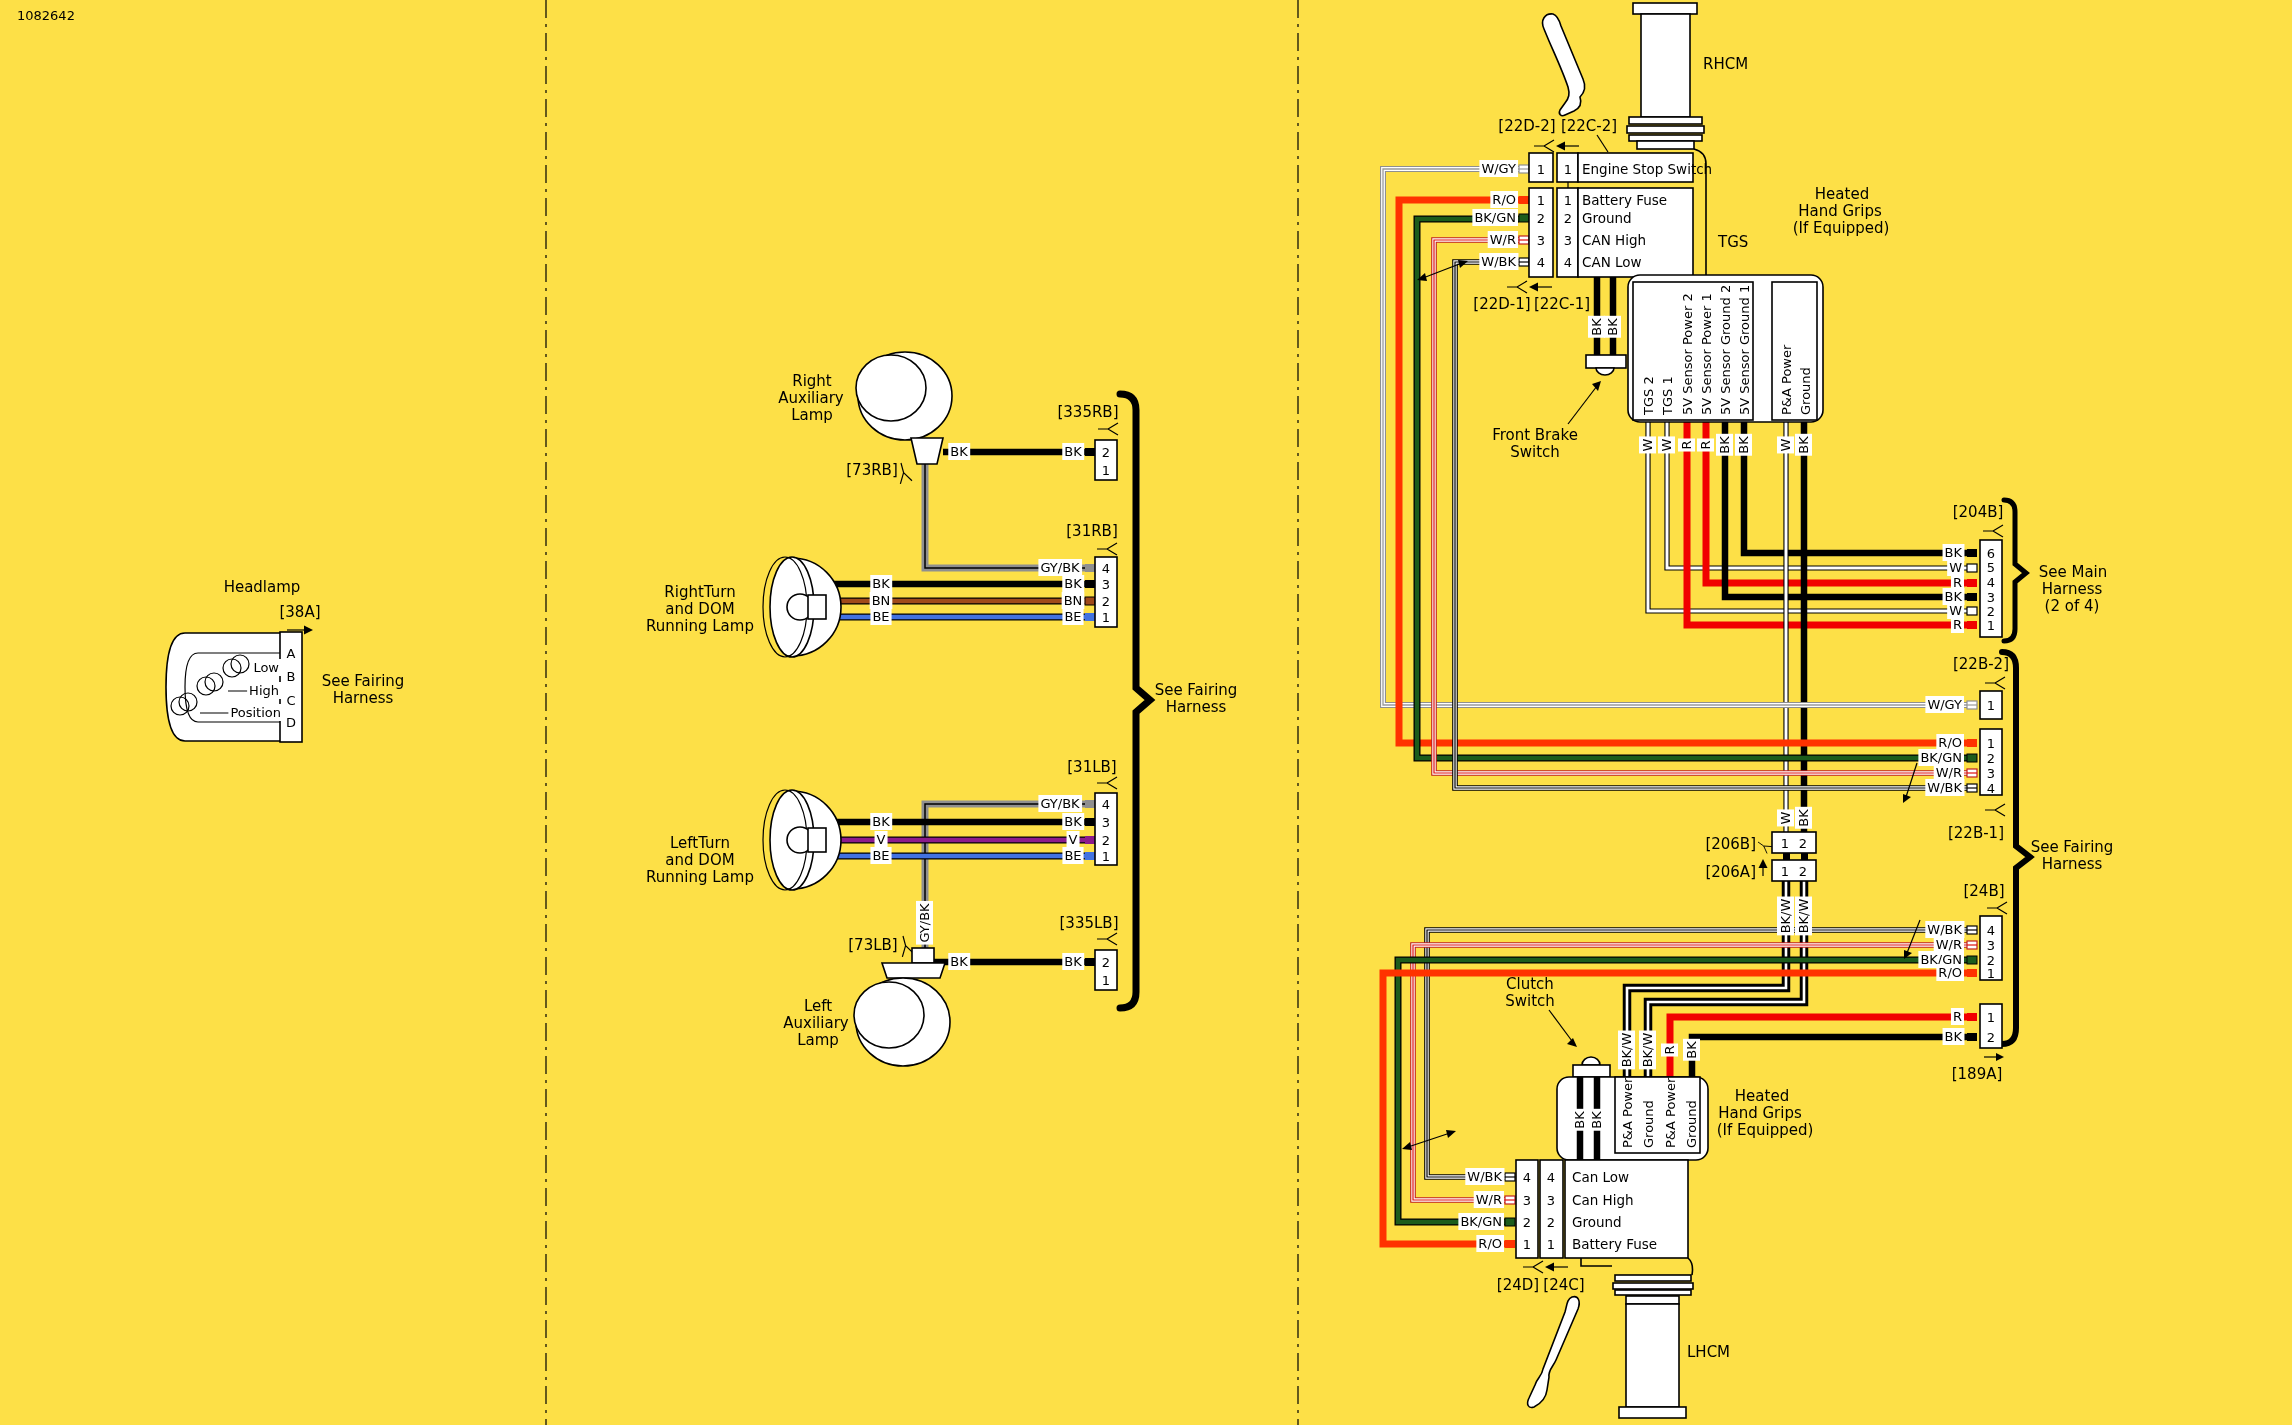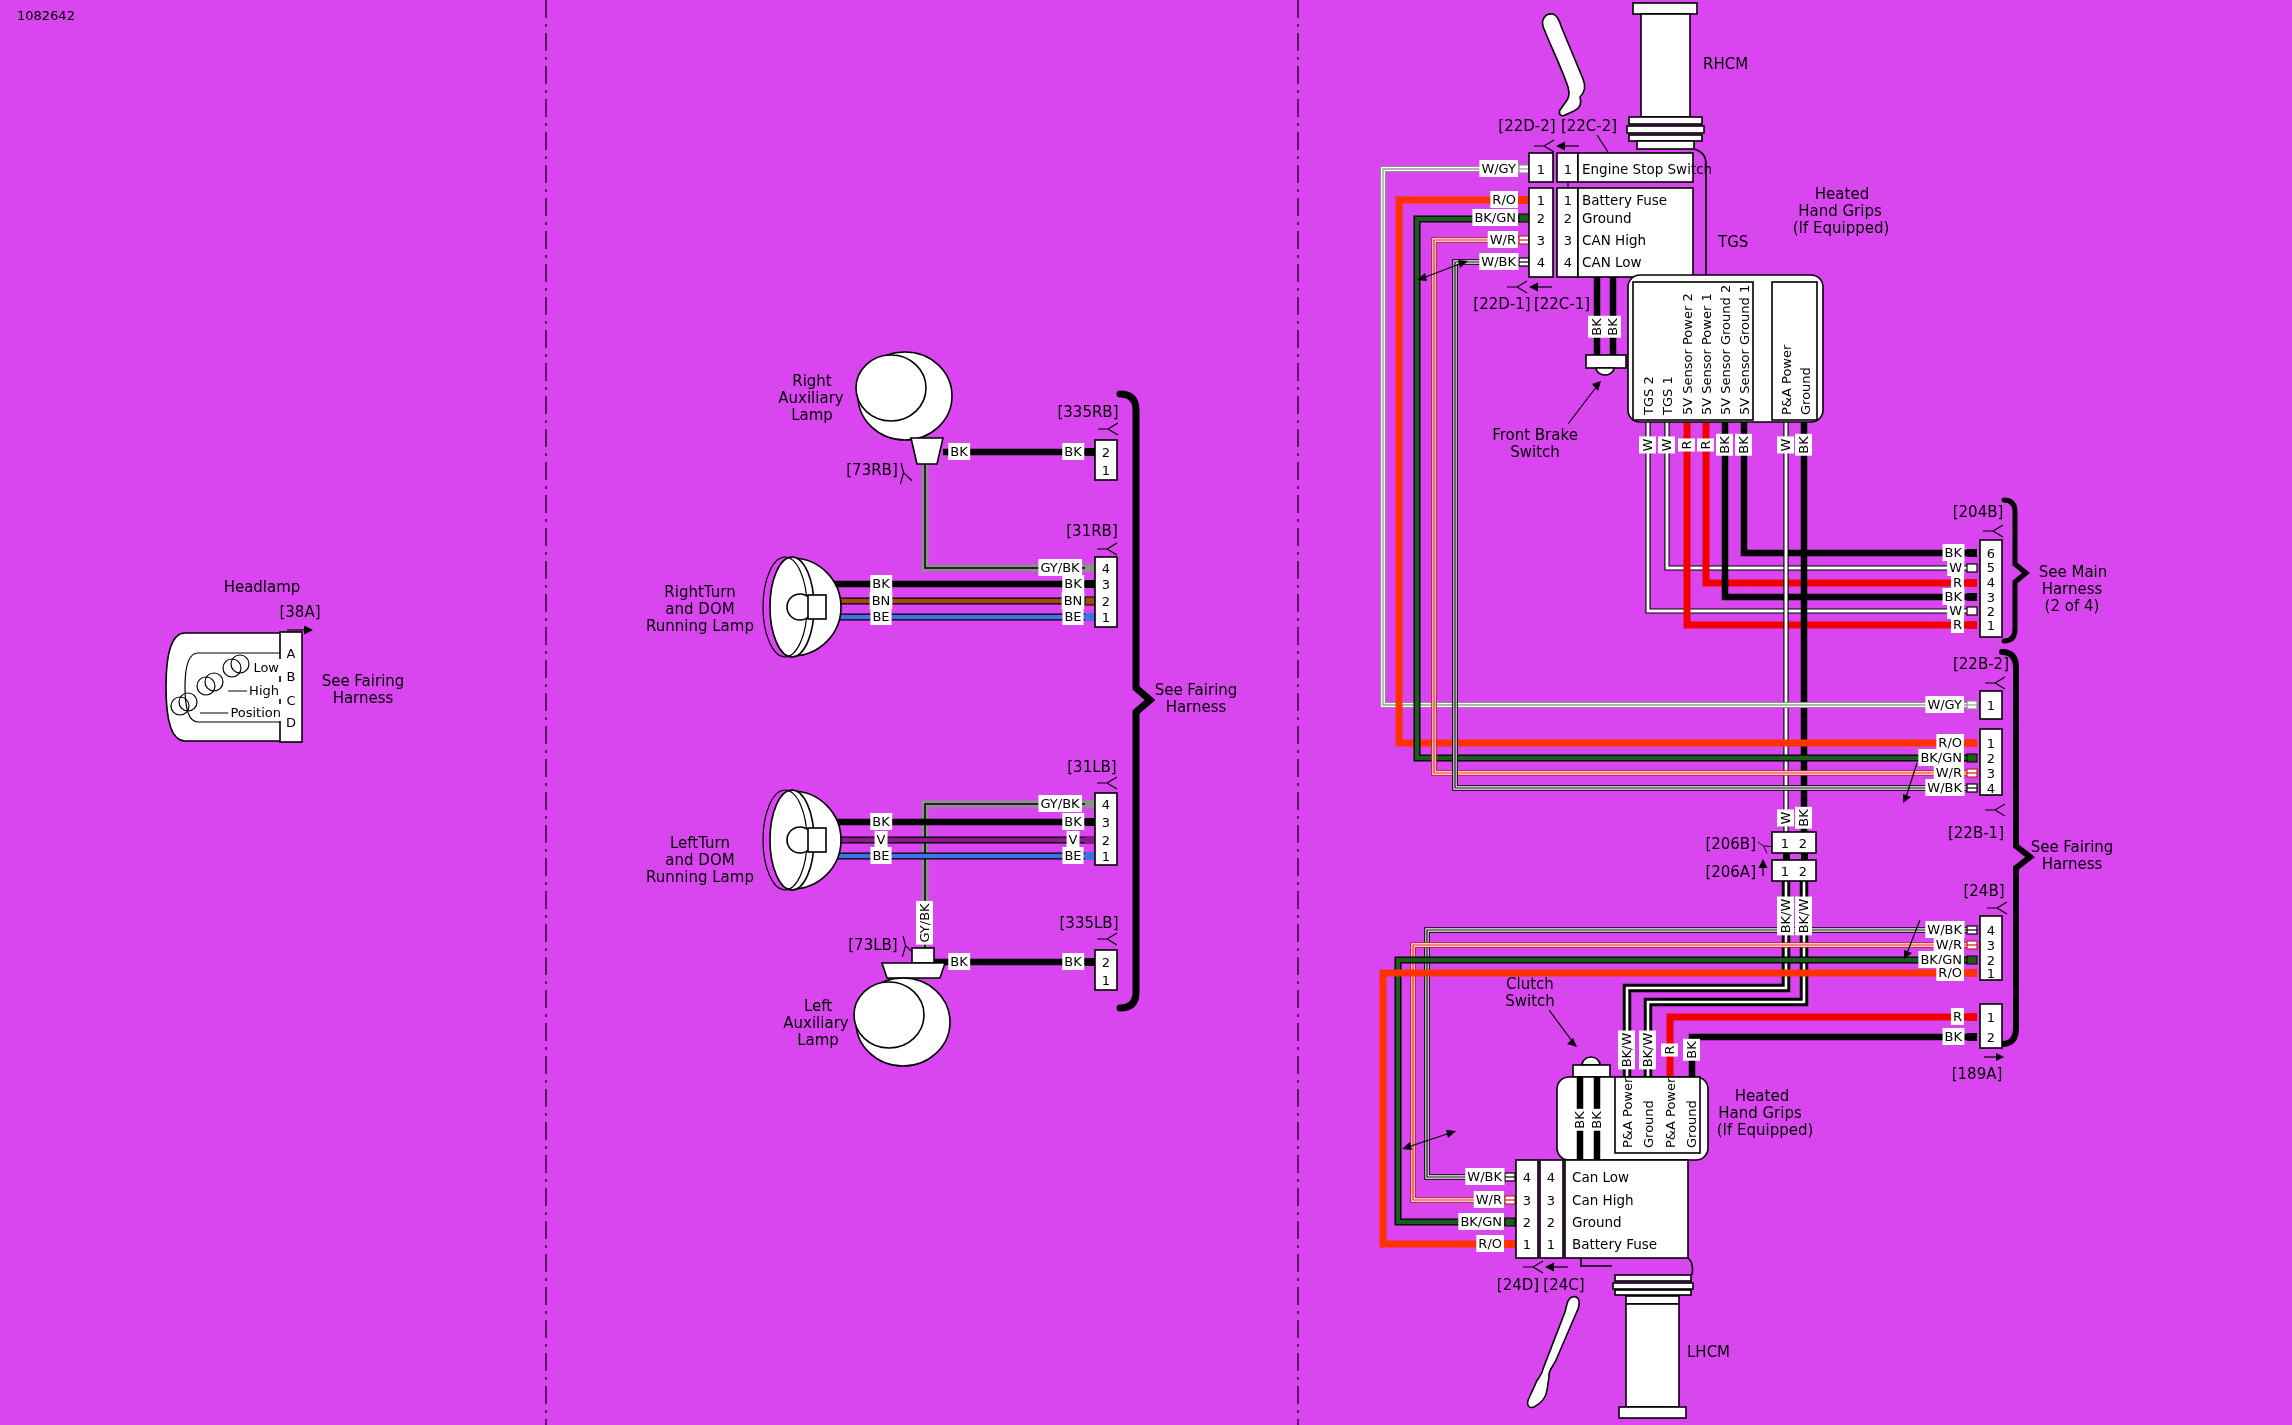--- a/index.html
+++ b/index.html
@@ -1,16 +1,16 @@
 <!DOCTYPE html>
 <html><head>
 <meta charset="utf-8">
 <style>
   html,body{margin:0;padding:0;background:#fff;}
-  .stage{width:2292px;height:1425px;position:relative;background:#d946ef;}
+  .stage{width:2292px;height:1425px;position:relative;background:#fde047;}
   svg{display:block;}
   text{font-family:"DejaVu Sans","Liberation Sans",sans-serif;fill:#000;}
   .tt{font-size:15px;}          
   .tf{font-size:13.5px;}        
   .wl{font-size:13px;}          
   .pn{font-size:13px;}          
   .rc{font-size:13px;}          
   .doc{font-size:13px;}
   .mid{text-anchor:middle;} .end{text-anchor:end;}
   .box{fill:#fff;stroke:#000;stroke-width:1.6;}

